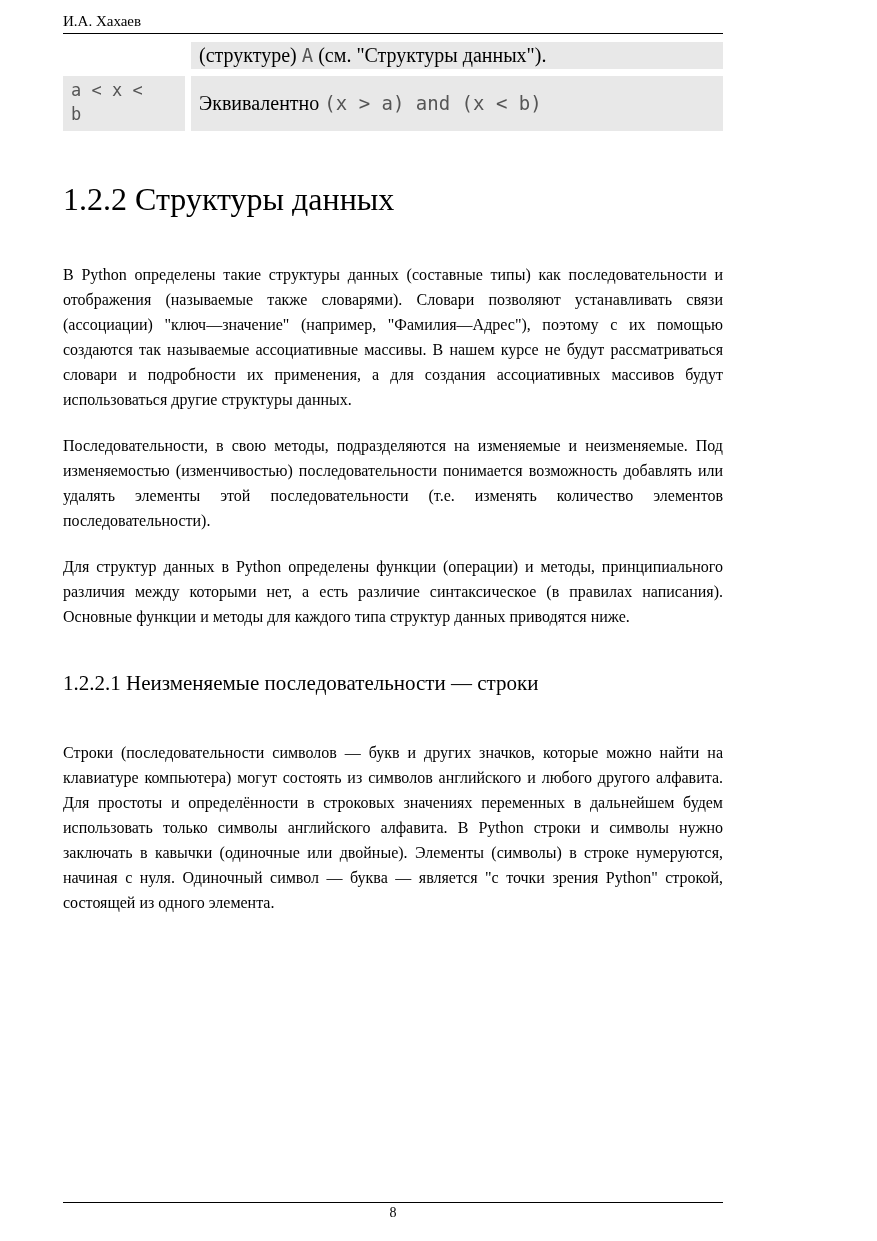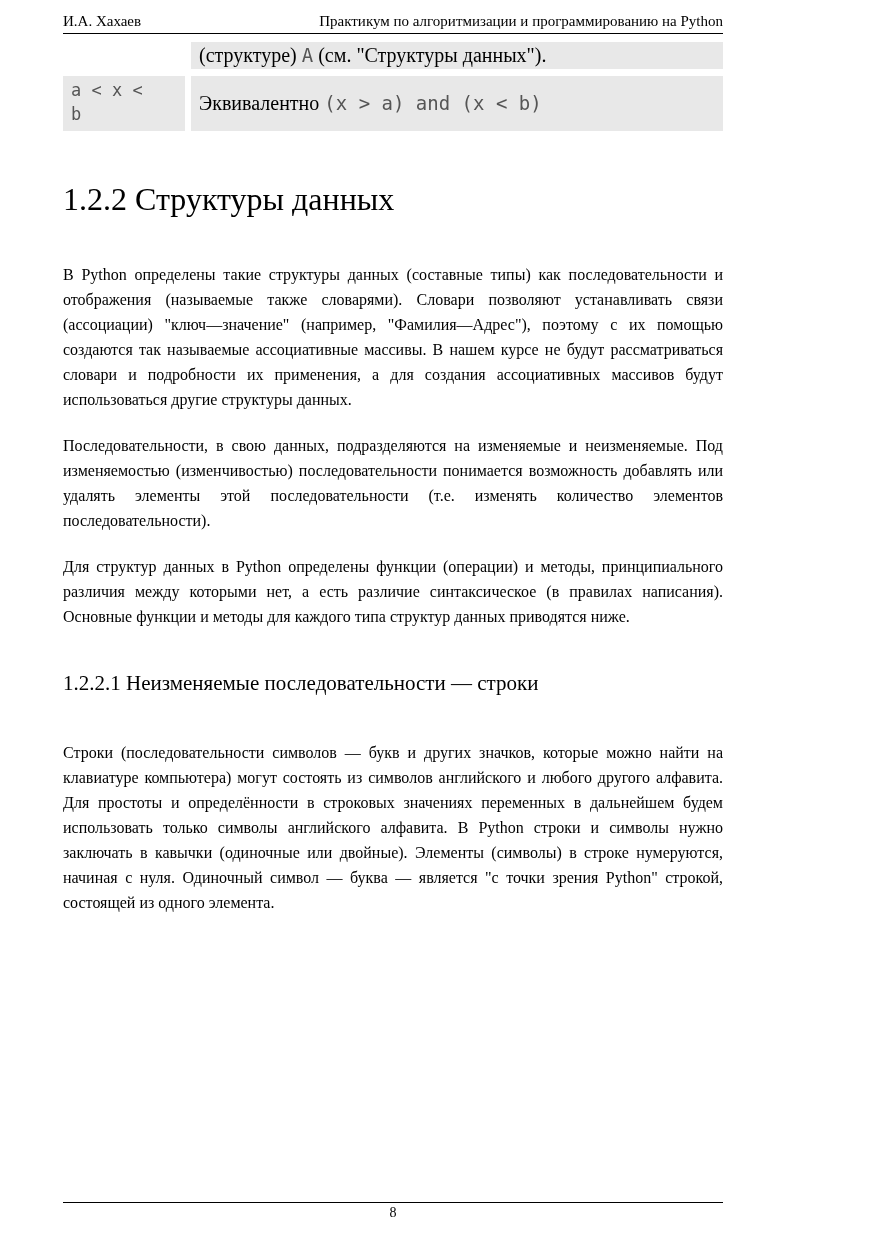--- a/index.html
+++ b/index.html
@@ -72,21 +72,20 @@
     padding-top: 2px;
   }
 </style>
 </head>
 <body>
 
 <div class="page">
 
   <div class="header-row">
     <span>И.А. Хахаев</span>
-    <span>Практикум по алгоритмизации и программированию на Python</span>
   </div>
 
   <div class="doc-table">
     <div class="trow row1">
       <div class="tcell tcell-left"></div>
       <div class="tcell tcell-right cell-bg">
         <span>(структуре) </span><span class="mono mono-md">A</span><span> (см. "Структуры данных").</span>
       </div>
     </div>
     <div class="trow row2">
@@ -99,21 +98,21 @@
           <span>Эквивалентно </span><span class="mono mono-md">(x &gt; a) and (x &lt; b)</span>
         </span>
       </div>
     </div>
   </div>
 
   <h2 class="section-heading">1.2.2 Структуры данных</h2>
 
   <p class="body-par">В Python определены такие структуры данных (составные типы) как последовательности и отображения (называемые также словарями). Словари позволяют устанавливать связи (ассоциации) "ключ—значение" (например, "Фамилия—Адрес"), поэтому с их помощью создаются так называемые ассоциативные массивы. В нашем курсе не будут рассматриваться словари и подробности их применения, а для создания ассоциативных массивов будут использоваться другие структуры данных.</p>
 
-  <p class="body-par">Последовательности, в свою данных, подразделяются на изменяемые и неизменяемые. Под изменяемостью (изменчивостью) последовательности понимается возможность добавлять или удалять элементы этой последовательности (т.е. изменять количество элементов последовательности).</p>
+  <p class="body-par">Последовательности, в свою методы, подразделяются на изменяемые и неизменяемые. Под изменяемостью (изменчивостью) последовательности понимается возможность добавлять или удалять элементы этой последовательности (т.е. изменять количество элементов последовательности).</p>
 
   <p class="body-par">Для структур данных в Python определены функции (операции) и методы, принципиального различия между которыми нет, а есть различие синтаксическое (в правилах написания). Основные функции и методы для каждого типа структур данных приводятся ниже.</p>
 
   <h3 class="subsection-heading">1.2.2.1 Неизменяемые последовательности — строки</h3>
 
   <p class="body-par">Строки (последовательности символов — букв и других значков, которые можно найти на клавиатуре компьютера) могут состоять из символов английского и любого другого алфавита. Для простоты и определённости в строковых значениях переменных в дальнейшем будем использовать только символы английского алфавита. В Python строки и символы нужно заключать в кавычки (одиночные или двойные). Элементы (символы) в строке нумеруются, начиная с нуля. Одиночный символ — буква — является "с точки зрения Python" строкой, состоящей из одного элемента.</p>
 
   <div class="footer">
     <span>8</span>
   </div>

